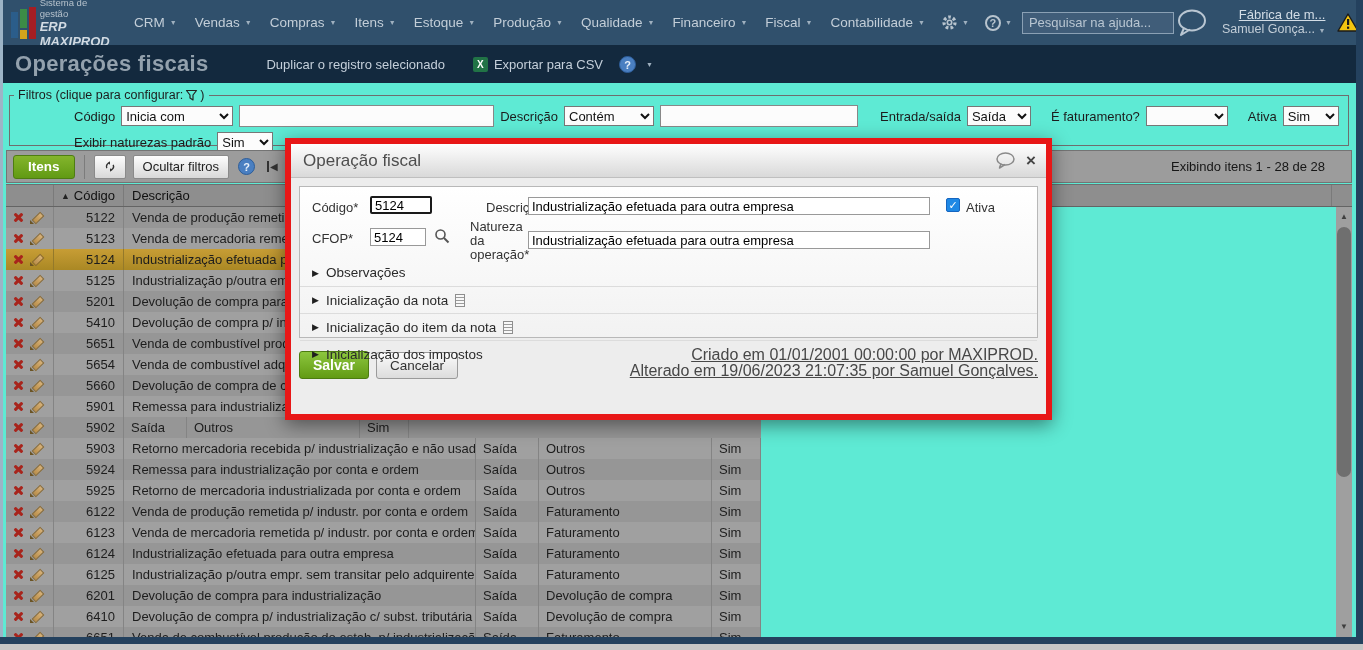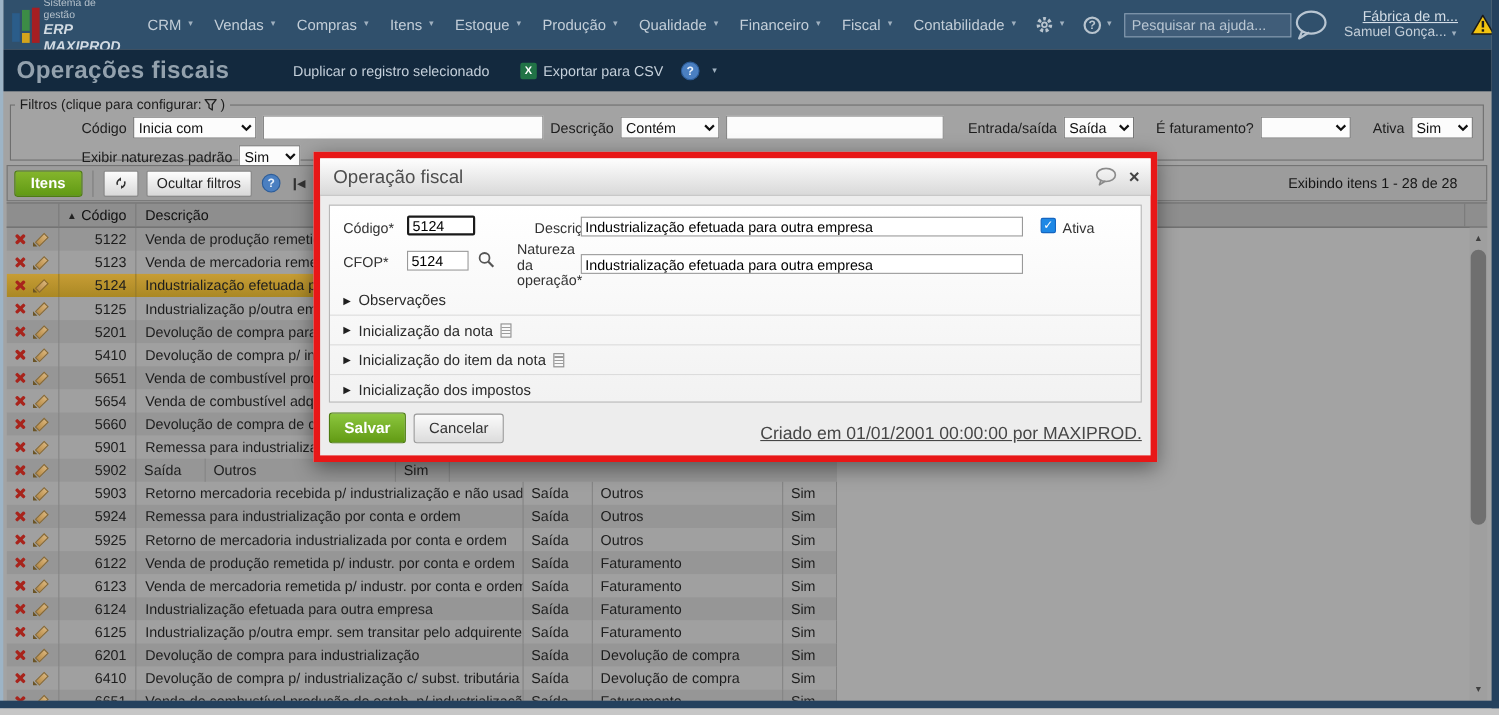--- a/index.html
+++ b/index.html
@@ -1,18 +1,18 @@
 <!DOCTYPE html>
 <html><head>
 <meta charset="utf-8">
 <style>
   * { margin:0; padding:0; box-sizing:border-box; }
   body { font-family:"Liberation Sans", sans-serif; }
   .screen { position:relative; width:1363px; height:650px; overflow:hidden;
-            background:#a3a3a3; font-family:"Liberation Sans", sans-serif; }
+            background:#5eead4; font-family:"Liberation Sans", sans-serif; }
 
   
   .frame-left  { position:absolute; left:0; top:0; width:3px; height:100%; background:#9db4c6; z-index:90;}
   .frame-right { position:absolute; right:0; top:0; width:7px; height:100%; background:#24415e; z-index:90;}
   .frame-bottom{ position:absolute; left:0; bottom:6px; width:100%; height:7px; background:#24415e; z-index:91;}
   .frame-bottom2{position:absolute; left:0; bottom:0; width:100%; height:6px; background:#c6c6c6; z-index:91;}
 
   
   .topbar { position:absolute; left:3px; right:7px; top:0; height:45px; background:#30506c;
             display:flex; align-items:center; color:#c3ced8; font-size:13.5px; padding-left:8px; }
@@ -131,21 +131,21 @@
 
   
   .modal { position:absolute; left:285px; top:138px; width:767px; height:282px; z-index:60;
            border:6px solid #e81717; background:#ededed; box-shadow:0 5px 18px rgba(0,0,0,.45); }
   .m-title { height:34px; background:linear-gradient(#fefefe,#d9d9d9); border-bottom:1px solid #bfbfbf;
              display:flex; align-items:center; padding:0 10px 0 12px; }
   .m-title-text { font-size:17px; color:#4d4d4d; }
   .m-title .sp { margin-left:auto; display:flex; align-items:center; gap:10px;}
   .m-close { font-size:17px; font-weight:bold; color:#444; cursor:pointer; line-height:14px;}
   .m-body { position:relative; padding:8px; height:236px; }
-  .m-panel { position:relative; height:180px; border:1px solid #b8b8b8; background:linear-gradient(#ffffff,#f2f2f2); }
+  .m-panel { position:relative; height:152px; border:1px solid #b8b8b8; background:linear-gradient(#ffffff,#f2f2f2); }
   .m-panel label { position:absolute; font-size:13px; color:#333; }
   .m-panel input { position:absolute; height:18px; font-size:13px; padding:0 3px; background:#fff;
                    font-family:"Liberation Sans",sans-serif; }
   .lab-cod { left:12px; top:13px; } 
   .inp-mcod{ left:70px; top:9px; width:62px; border:2px solid #1a1a1a; border-radius:2px; }
   .lab-desc{ left:186px; top:13px; }
   .inp-mdesc{ left:228px; top:10px; width:402px; border:1px solid #999; }
   .chk { position:absolute; left:646px; top:11px; width:14px; height:14px; background:#1e88e5;
          border:1px solid #1565c0; border-radius:2px; color:#fff; font-size:11px; line-height:13px;
          text-align:center; cursor:pointer;}
@@ -617,20 +617,21 @@
               <span class="arr">▶</span>
               <span>Inicialização dos impostos</span>
             </div>
           </div>
       </div>
       <div class="m-footer">
         <button class="btn-save">Salvar</button>
         <button class="btn-cancel">Cancelar</button>
         <div class="m-meta">
           <div>Criado em 01/01/2001 00:00:00 por MAXIPROD.</div>
+          <div>Alterado em 19/06/2023 21:07:35 por Samuel Gonçalves.</div>
         </div>
       </div>
     </div>
   </div>
 
   <div class="frame-left"></div>
   <div class="frame-right"></div>
   <div class="frame-bottom"></div>
   <div class="frame-bottom2"></div>
 </div>

